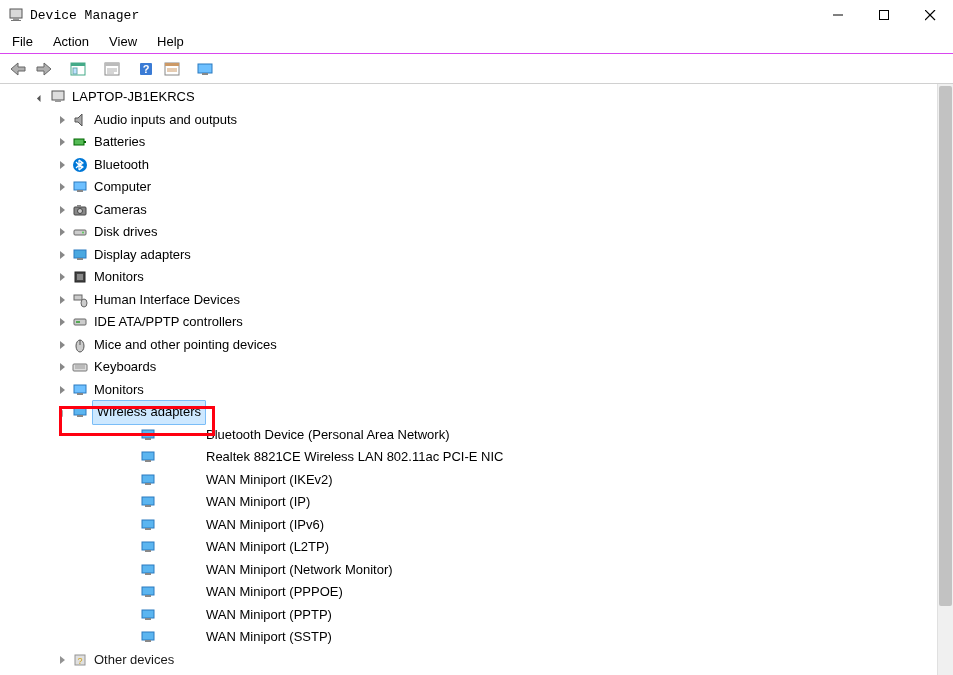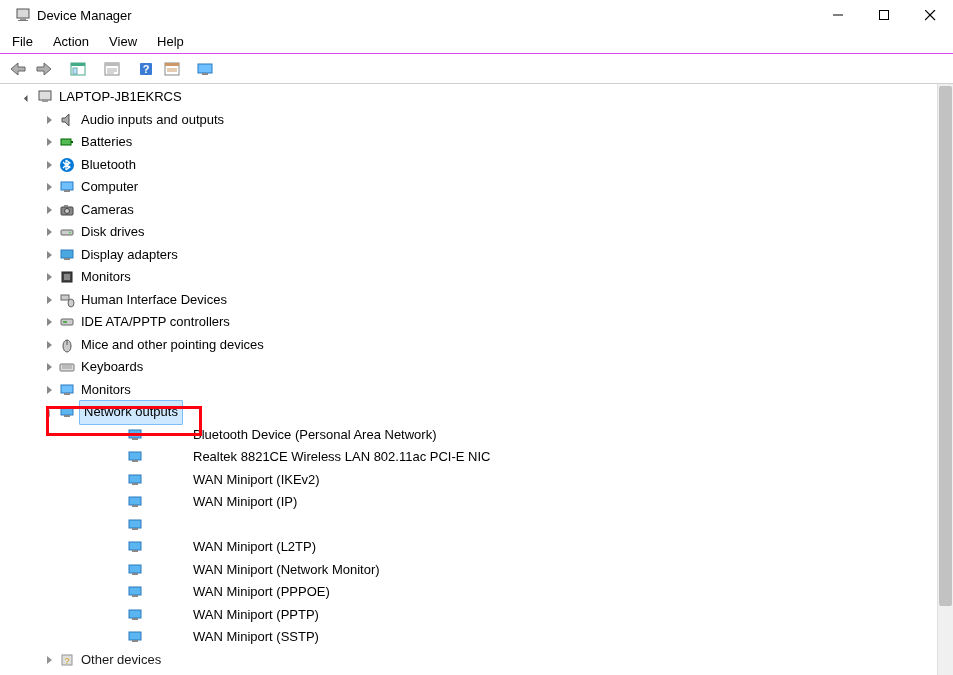--- a/index.html
+++ b/index.html
@@ -1,27 +1,27 @@
 <!DOCTYPE html>
 <html><head>
   <meta charset="utf-8">
   <style>
     * { margin: 0; padding: 0; box-sizing: border-box; }
     body { font-family: "Segoe UI", Tahoma, sans-serif; font-size: 13px; background: #fff; color: #000; user-select: none; overflow: hidden; width: 953px; height: 675px; }
-    .titlebar { height: 30px; display: flex; align-items: center; padding-left: 15px; }
+    .titlebar { height: 30px; display: flex; align-items: center; padding-left: 8px; font-family: Liberation Mono, monospace; }
     .titlebar-icon { width: 16px; height: 16px; margin-right: 6px; display: inline-flex; align-items: center; justify-content: center; }
     .titlebar-text { flex: 1; font-size: 13px; }
     .win-controls { display: flex; height: 100%; }
     .win-btn { width: 46px; display: flex; align-items: center; justify-content: center; font-size: 13px; }
     .menubar { height: 24px; display: flex; align-items: center; padding-left: 4px; gap: 4px; border-bottom: 1px solid #d946ef; }
     .menu-item { padding: 2px 8px; font-size: 13px; }
     .toolbar { height: 30px; display: flex; align-items: center; padding-left: 6px; gap: 2px; border-bottom: 1px solid #d0d0d0; }
     .tb-btn { width: 24px; height: 22px; display: inline-flex; align-items: center; justify-content: center; border: 1px solid transparent; }
     .tb-sep { width: 6px; }
-    .tree-wrap { position: relative; height: calc(675px - 30px - 24px - 30px); overflow: hidden; }
+    .tree-wrap { position: relative; height: calc(675px - 30px - 24px - 30px); overflow: hidden; margin-left: 13px; }
     .tree { padding: 2px 0 0 4px; }
     .node { display: flex; align-items: center; height: 22.5px; line-height: 22.5px; white-space: nowrap; }
     .arrow { width: 14px; text-align: center; color: #666; font-size: 11px; display: inline-block; }
     .arrow.expanded::before { content: ""; display: inline-block; border-left: 5px solid #555; border-top: 5px solid transparent; transform: rotate(45deg); margin-top: -2px; }
     .arrow.collapsed::before { content: ""; display: inline-block; border-left: 5px solid #888; border-top: 4px solid transparent; border-bottom: 4px solid transparent; }
     .arrow.none::before { content: ""; display: inline-block; width: 5px; }
     .nicon { width: 18px; height: 18px; margin: 0 3px 0 2px; display: inline-flex; align-items: center; justify-content: center; }
     .nlabel { padding: 0 2px; }
     .nlabel.selected { background: #cde8ff; border: 1px solid #7abdf7; padding: 0 4px; border-radius: 1px; }
     .highlight-box { position: absolute; border: 3px solid #ff0010; pointer-events: none; }
@@ -271,21 +271,21 @@
       </div>
 
     <div class="node ind-2">
       <span class="arrow expanded"></span>
       <span class="nicon">
           <svg width="16" height="16">
             <rect x="2" y="3" width="12" height="8" fill="#5bb5f0" stroke="#2a7ac0"></rect>
             <rect x="5" y="11" width="6" height="2" fill="#888"></rect>
           </svg>
         </span>
-      <span class="nlabel selected">Network outputs</span>
+      <span class="nlabel selected">Wireless adapters</span>
     </div>
 
     <div class="node ind-3">
         <span class="arrow none"></span>
         <span class="nicon">
           <svg width="16" height="16">
             <rect x="2" y="3" width="12" height="8" fill="#5bb5f0" stroke="#2a7ac0"></rect>
             <rect x="5" y="11" width="6" height="2" fill="#888"></rect>
           </svg>
         </span>
@@ -322,20 +322,21 @@
         <span class="nlabel">WAN Miniport (IP)</span>
       </div>
     <div class="node ind-3">
         <span class="arrow none"></span>
         <span class="nicon">
           <svg width="16" height="16">
             <rect x="2" y="3" width="12" height="8" fill="#5bb5f0" stroke="#2a7ac0"></rect>
             <rect x="5" y="11" width="6" height="2" fill="#888"></rect>
           </svg>
         </span>
+        <span class="nlabel">WAN Miniport (IPv6)</span>
       </div>
     <div class="node ind-3">
         <span class="arrow none"></span>
         <span class="nicon">
           <svg width="16" height="16">
             <rect x="2" y="3" width="12" height="8" fill="#5bb5f0" stroke="#2a7ac0"></rect>
             <rect x="5" y="11" width="6" height="2" fill="#888"></rect>
           </svg>
         </span>
         <span class="nlabel">WAN Miniport (L2TP)</span>

